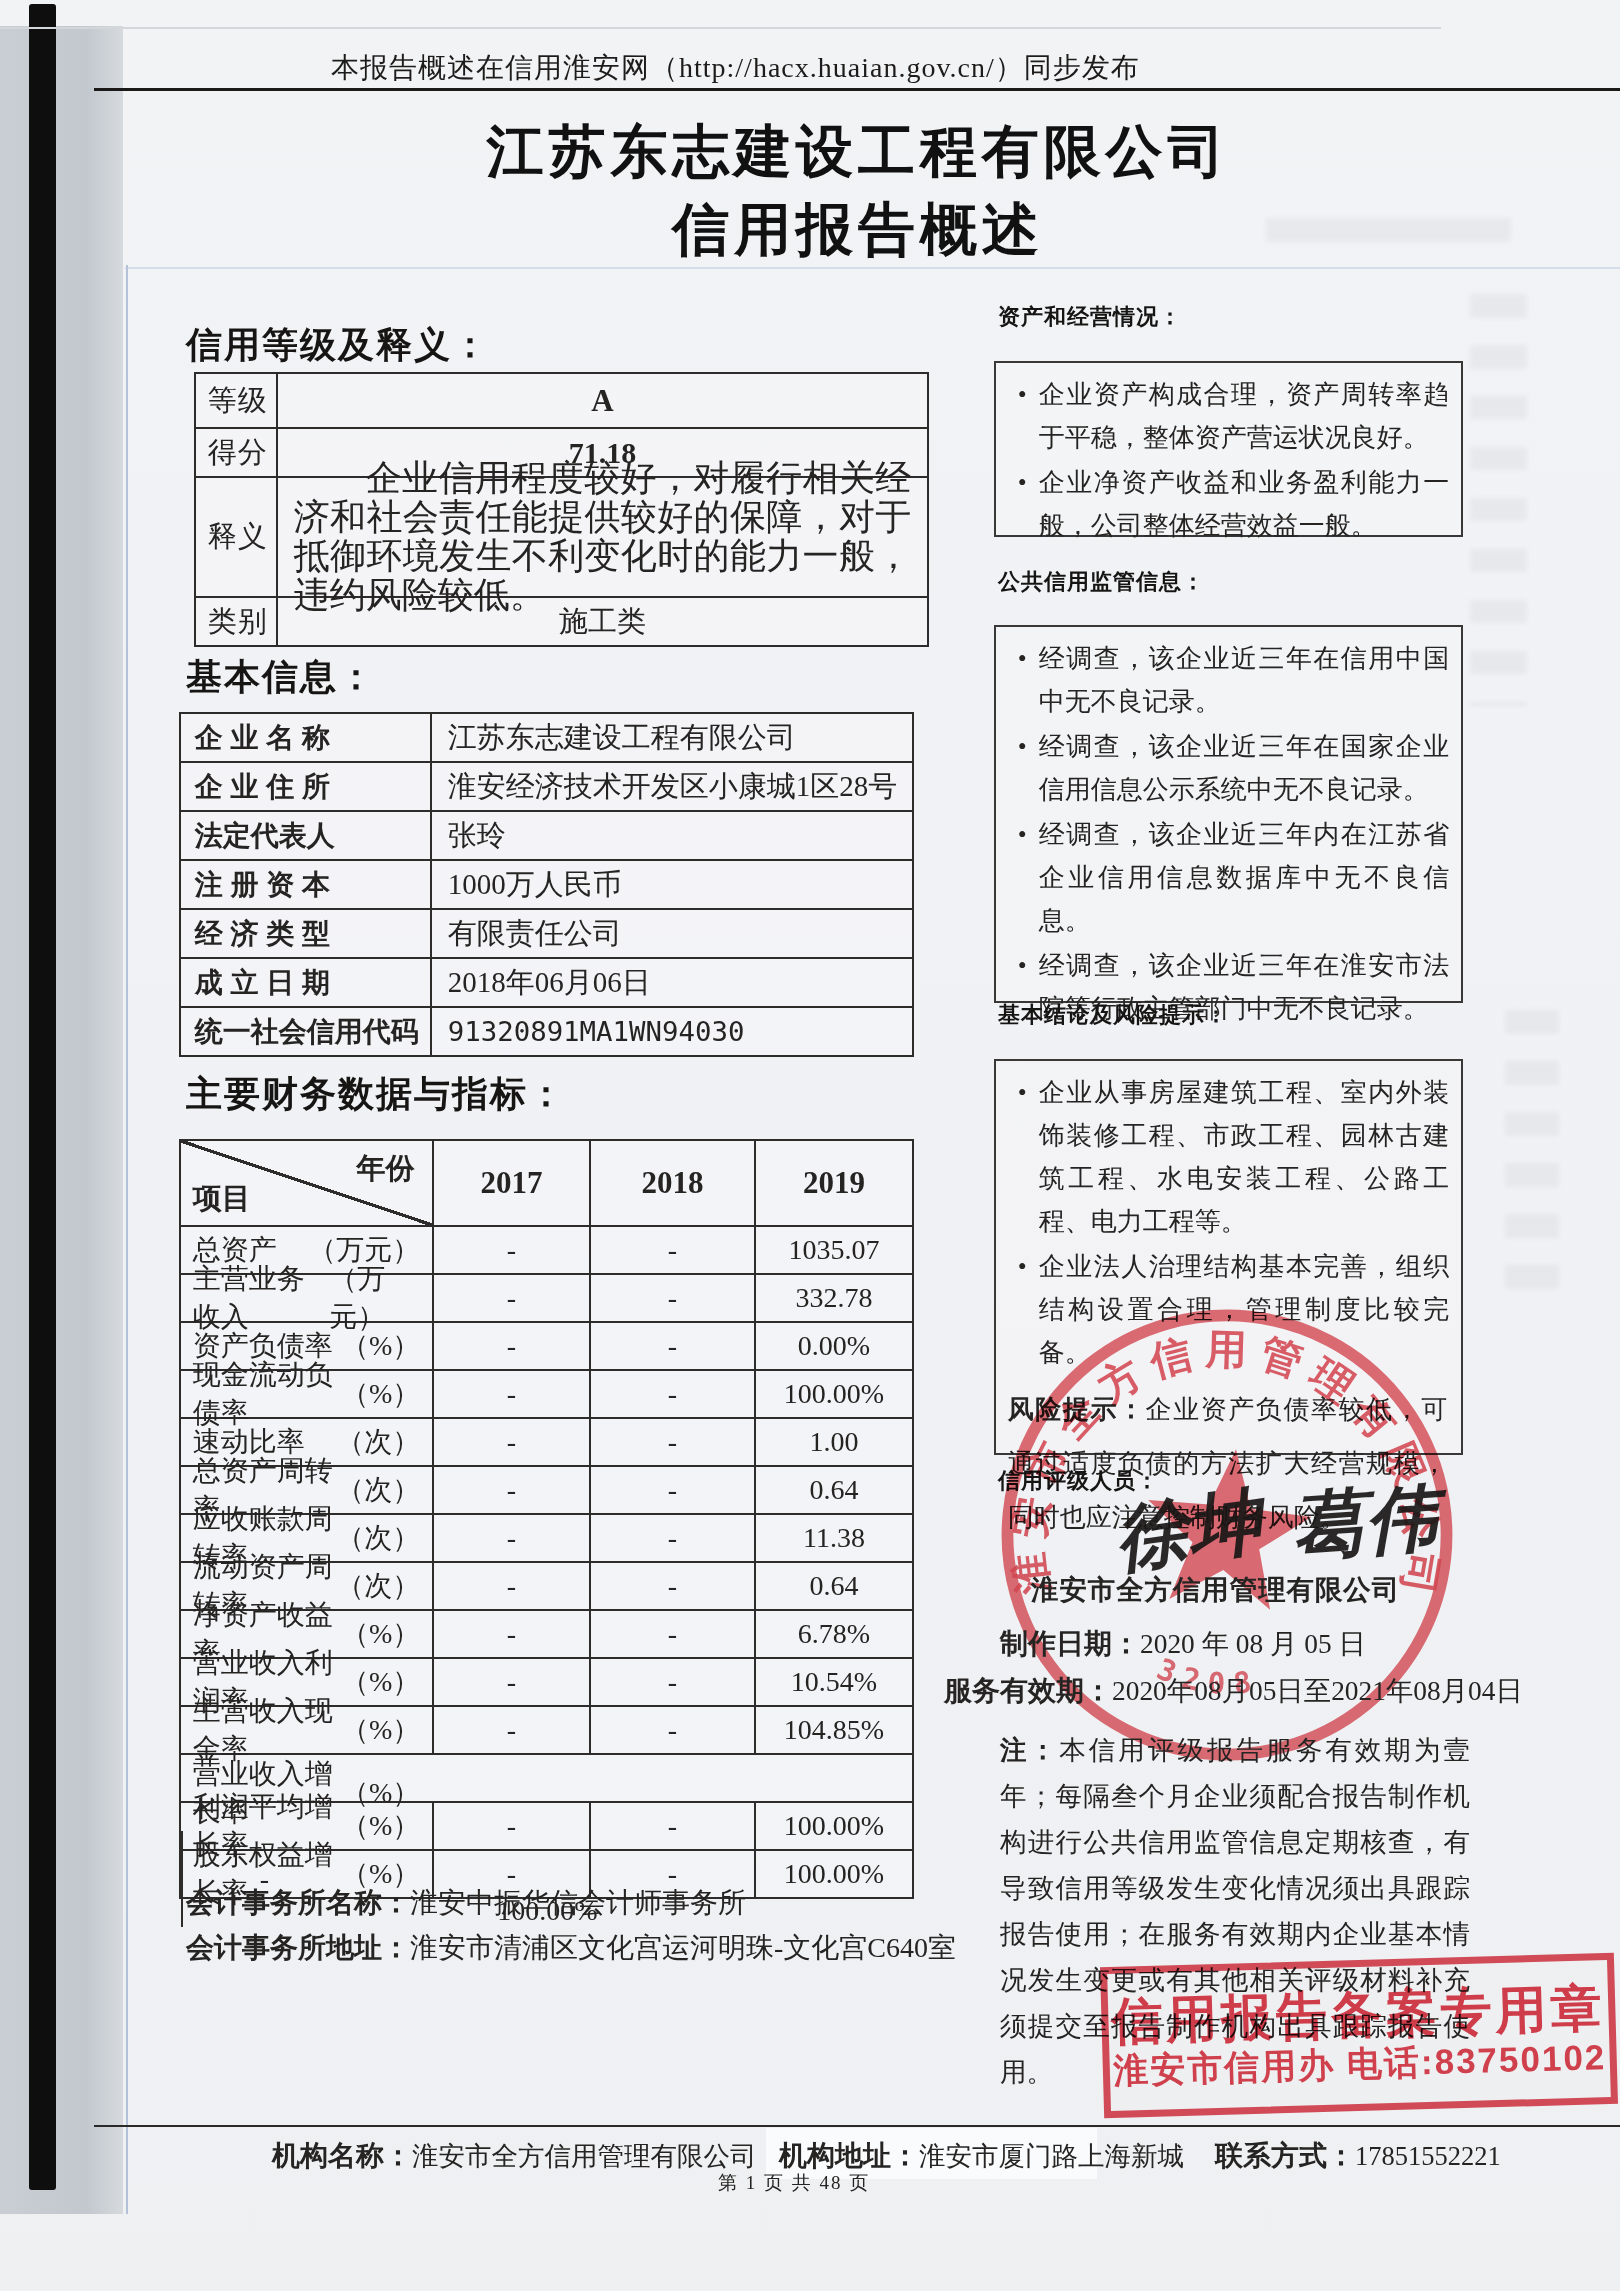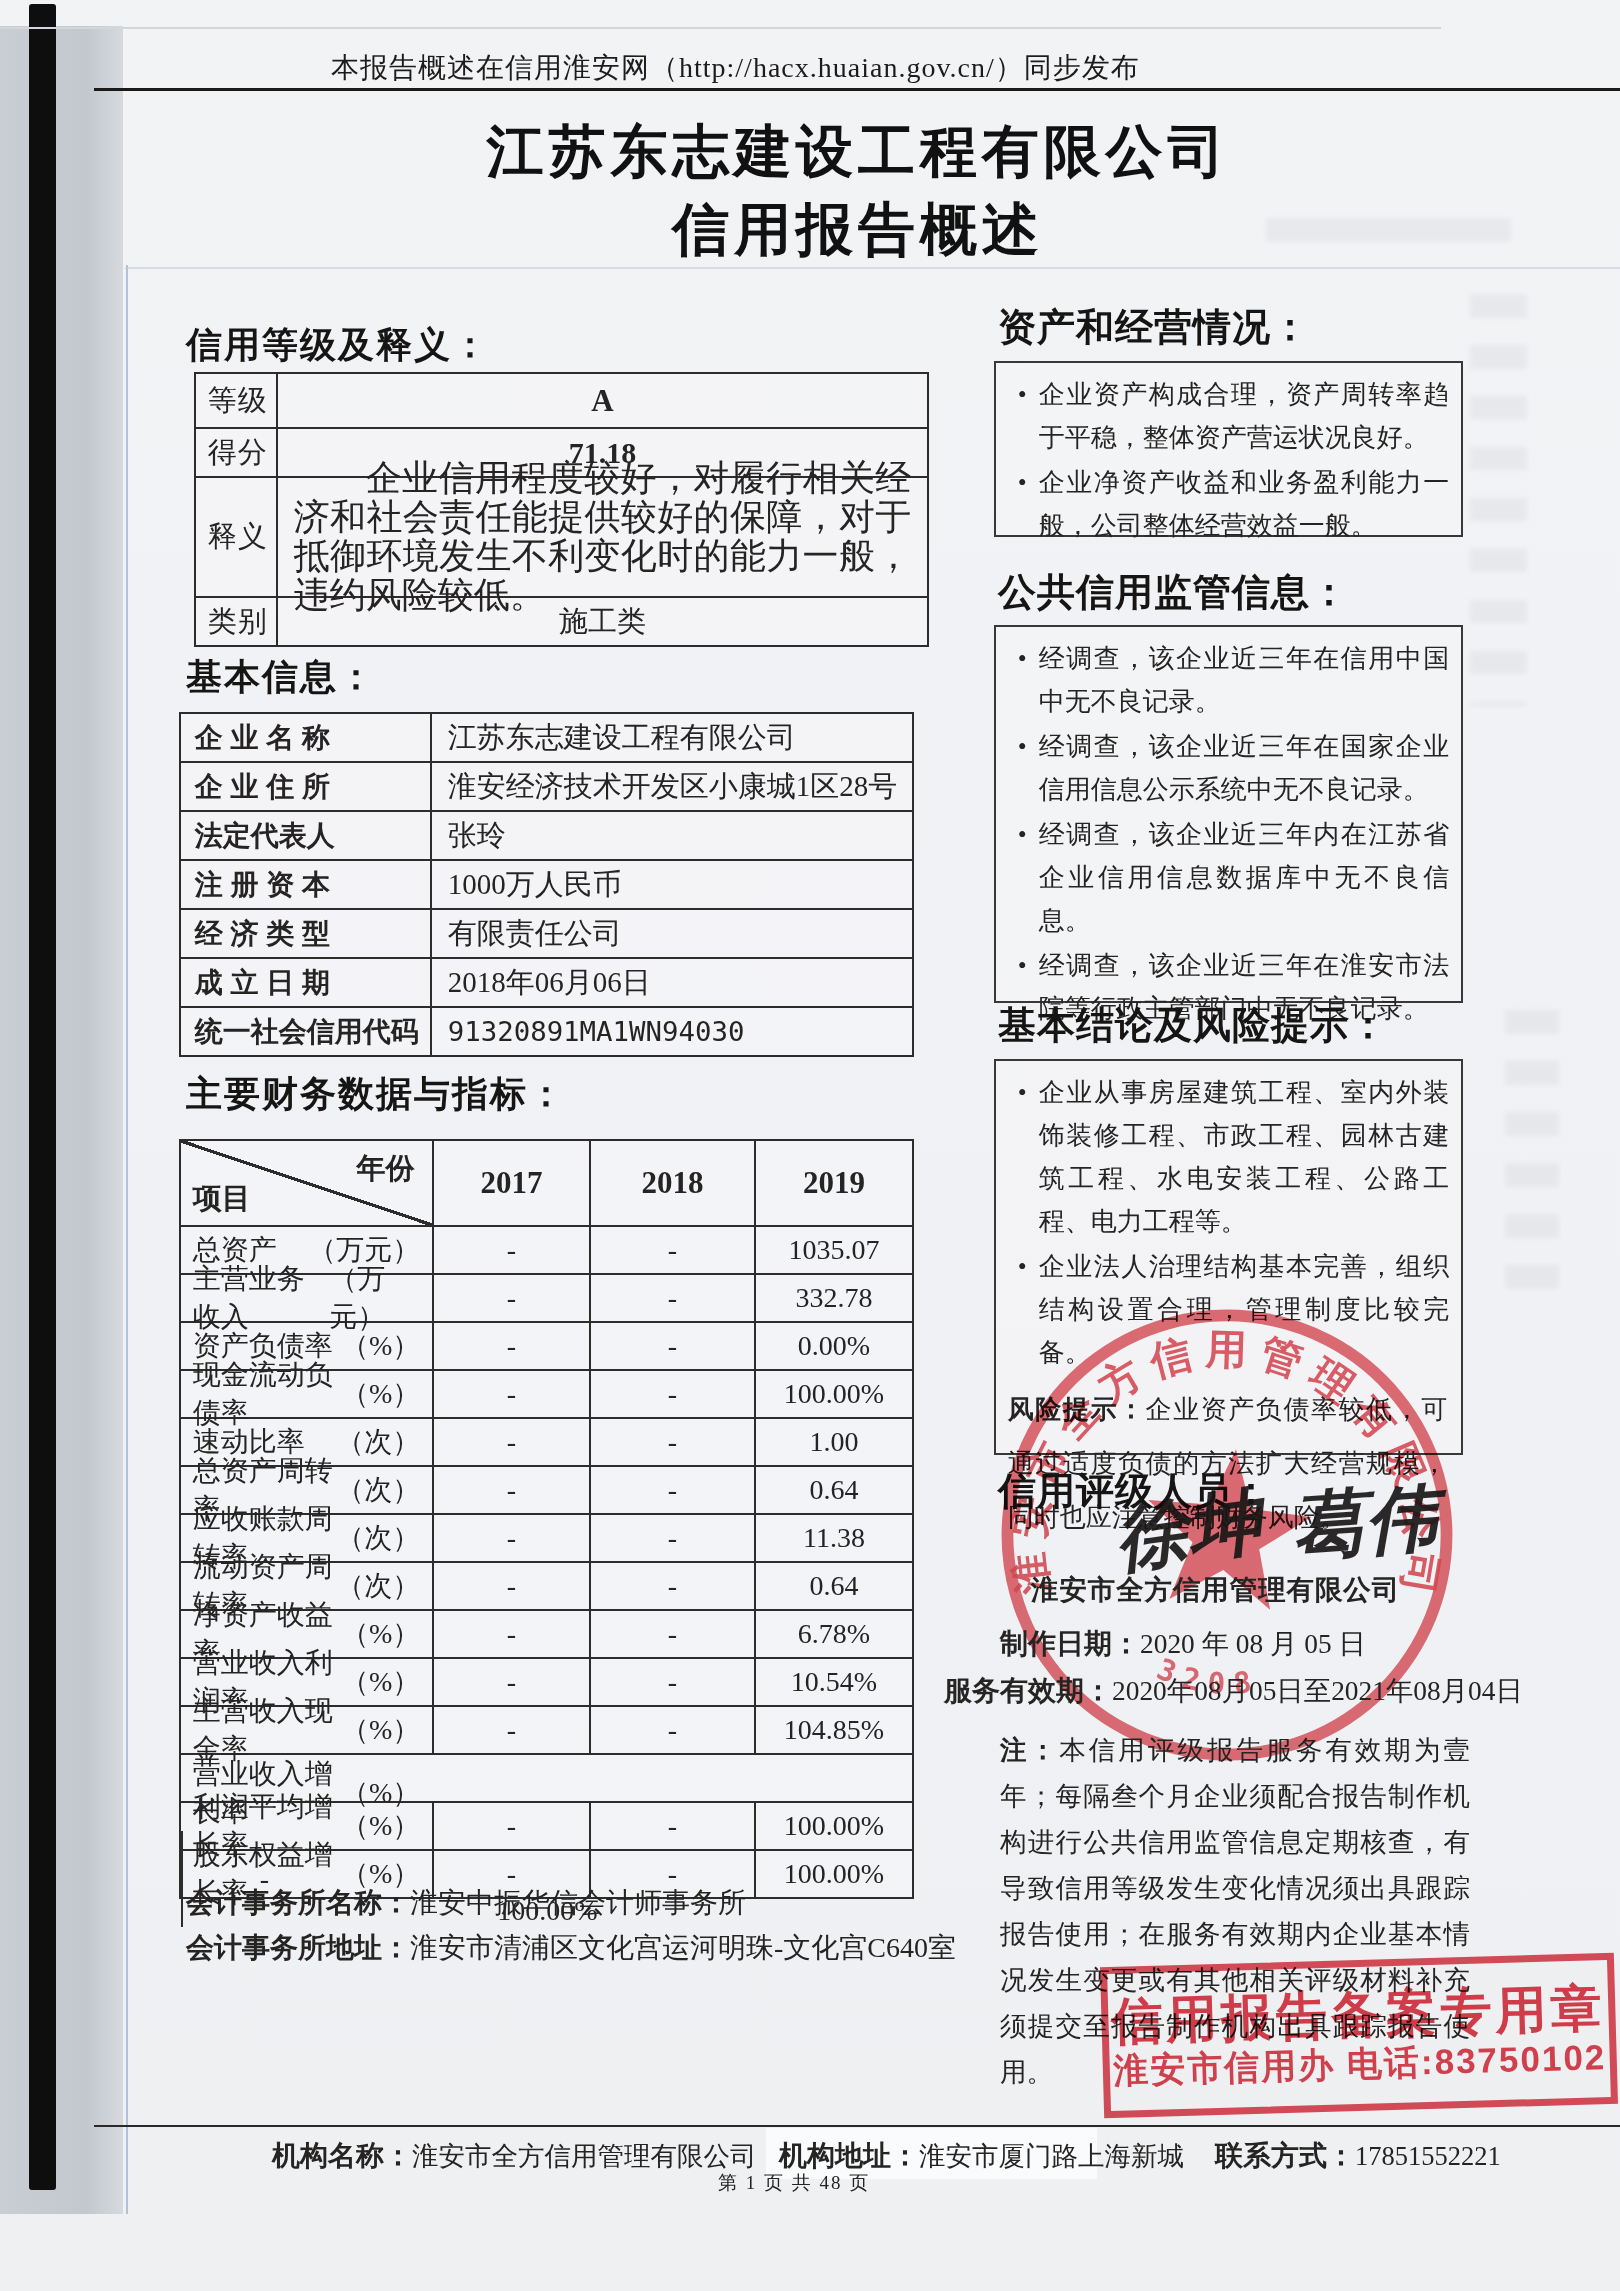--- a/index.html
+++ b/index.html
@@ -22,21 +22,21 @@
   
   .header-note{left:331px;top:49px;font-size:28px;letter-spacing:1px;color:#1e1c1b;}
   .header-rule{left:94px;top:88px;width:1526px;height:2.9px;background:#1b1a19;}
   .doc-title{left:123px;width:1470px;text-align:center;font-family:"Liberation Sans","DejaVu Sans",sans-serif;
     font-weight:bold;color:#111;letter-spacing:4.9px;}
   .t1{top:114px;font-size:57px;}
   .t2{top:192px;font-size:57px;}
   
   .h-left{font-family:"Liberation Sans","DejaVu Sans",sans-serif;font-weight:bold;font-size:36px;
     color:#161514;letter-spacing:2px;}
-  .h-right{font-family:Liberation Mono, monospace;font-weight:bold;font-size:38px;
+  .h-right{font-family:Liberation Mono, monospace;font-weight:bold;font-size:22px;
     color:#161514;letter-spacing:1px;}
   
   .tbl{border:2.9px solid #2e2c2a;background:rgba(250,250,252,.35);}
   .trow{display:flex;border-bottom:2px solid #2e2c2a;}
   .trow:last-child{border-bottom:none;}
   .tcell{display:flex;align-items:center;border-left:2px solid #2e2c2a;box-sizing:border-box;}
   .tcell:first-child{border-left:none;}
   .lab{font-size:29px;padding-left:11.8px;letter-spacing:1px;}
   .lab2{font-family:"Liberation Sans","DejaVu Sans",sans-serif;font-weight:bold;font-size:28px;padding-left:13.7px;}
   .valc{flex:1;justify-content:center;font-size:29px;}

